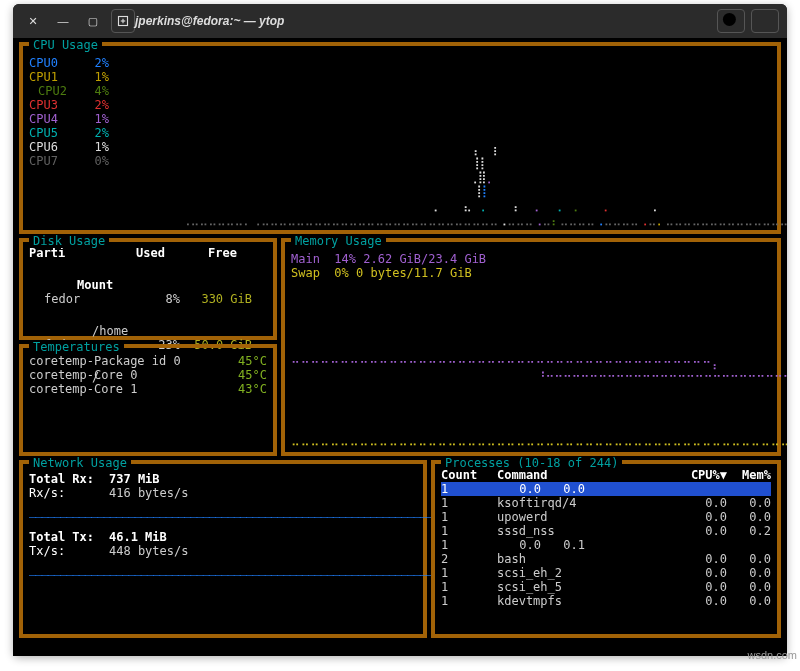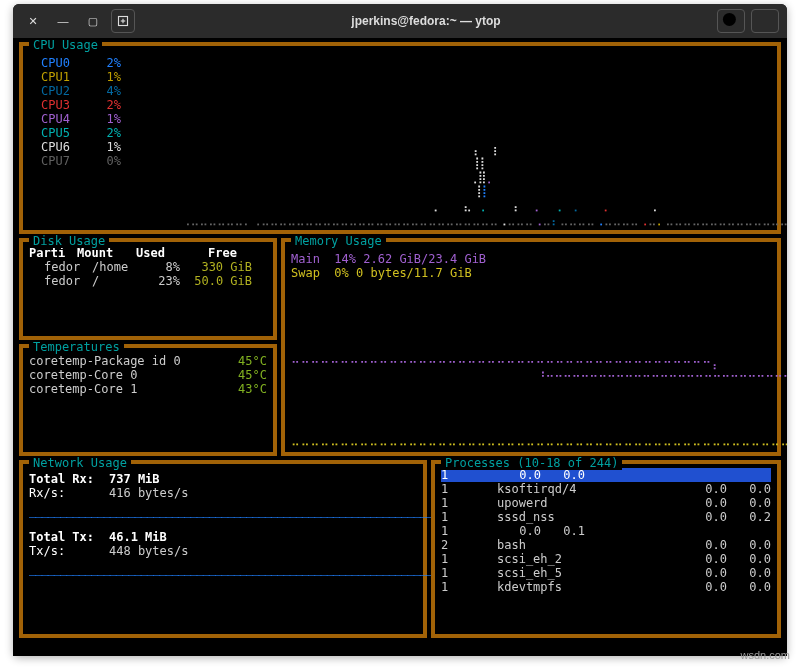--- a/index.html
+++ b/index.html
@@ -11,60 +11,60 @@
     height: 671px;
     overflow: hidden;
   }
   .window {
     position: absolute; left: 13px; top: 4px; width: 774px; height: 652px;
     background: #1a1a1a;
     border-radius: 6px;
     box-shadow: 0 2px 8px rgba(0,0,0,.3);
     display: flex; flex-direction: column;
   }
-  .watermark { position:absolute; right:10px; bottom:10px; color:#999; font-size:11px; font-family:sans-serif;}
+  .watermark { position:absolute; right:3px; bottom:10px; color:#999; font-size:11px; font-family:sans-serif;}
   
   .titlebar {
     height: 34px; background: #2b2b2b; border-radius: 6px 6px 0 0;
     display:flex; align-items:center; padding:0 8px; color:#ddd; font-family: sans-serif; font-size:12px;
   }
   .tb-left, .tb-right { display:flex; gap:6px; align-items:center;}
   .tb-btn {
     width:24px; height:24px; border-radius:4px; display:flex; align-items:center; justify-content:center;
     color:#ddd; font-size:11px;
   }
   .tb-btn svg{width:12px;height:12px;stroke:#ddd;fill:none;stroke-width:1.5;}
   .tb-new { border:1px solid #555;}
-  .tb-title { flex:1; text-align:center; font-weight:bold;}
+  .tb-title { flex:1; font-weight:bold;font-style:italic;}
   .tb-search, .tb-menu { width:28px; height:24px; border:1px solid #555; border-radius:4px; display:flex;align-items:center;justify-content:center;}
   
   .term {
     flex:1; background:#000; color:#ccc; padding:4px 6px 2px 6px; line-height:14px;
     position:relative; overflow:hidden;
   }
   .panel {
     border:4px solid #a16207; position:relative; padding:4px 6px 4px 6px;
   }
   .panel-title {
     position:absolute; top:-8px; left:6px; background:#000; padding:0 4px; color:#00a0a0;
   }
   .row-top { height:192px; }
   .row-mid { display:grid; grid-template-columns: 258px 1fr; gap:4px; margin-top:4px; height:218px;}
   .row-bot { display:grid; grid-template-columns: 408px 1fr; gap:4px; margin-top:4px; height:178px;}
   .left-col { display:grid; grid-template-rows: 102px 1fr; gap:4px;}
-  .cpu-list { margin-top:6px; margin-left:12px;}
+  .cpu-list { margin-top:6px; margin-left:0;}
   .cpu-line { display:flex; gap:14px;}
   .cpu-name { width:38px;}
   .cpu-pct { width:28px; text-align:right;}
-  .c0{color:#2080ff;} .c1{color:#c0a000;} .c2{color:#0369a1;} .c3{color:#e03030;}
+  .c0{color:#2080ff;} .c1{color:#c0a000;} .c2{color:#4d7c0f;text-align:right;} .c3{color:#e03030;}
   .c4{color:#a060d0;} .c5{color:#00b0b0;} .c6{color:#dddddd;} .c7{color:#606060;}
   .cpu-graph { position:absolute; left:150px; right:6px; bottom:4px; height:100px;}
   .disk-header { font-weight:bold; color:#fff; display:flex;}
   .disk-row { display:flex; color:#ccc;justify-content:center;}
-  .dc1{width:48px;} .dc2{width:48px;} .dc3{width:40px; text-align:right;} .dc4{width:72px; text-align:right; color:#b0b020;}
+  .dc1{width:48px;} .dc2{width:48px;margin-top:32px;} .dc3{width:40px; text-align:right;} .dc4{width:72px; text-align:right; color:#b0b020;}
   .disk-header .dc3{color:#fff;} .disk-header .dc4{color:#fff;}
   .temp-row{display:flex;} .tname{flex:1;} .tval{color:#80b020; width:40px; text-align:right;}
   .mem-line{margin-top:6px;}
   .mem-main{color:#a060d0;text-align:center;} .mem-swap{color:#d0c020;}
   .mem-val{color:#a060d0;}
   .swap-val{color:#d0c020;}
   .mem-graph{position:absolute; left:6px; right:6px; bottom:6px; height:90px; }
   .mem-dots-top{color:#a060d0; letter-spacing:1px; white-space:nowrap; overflow:hidden;}
   .mem-dots-bot{color:#d0c020; letter-spacing:1px; white-space:nowrap; overflow:hidden; position:absolute; bottom:0;}
   .mem-step{color:#a060d0; white-space:pre;}
@@ -232,20 +232,26 @@
           <div><span class="net-label">Total Rx:</span><span class="net-val">737 MiB</span></div>
           <div><span class="net-sub">Rx/s:</span><span>416 bytes/s</span></div>
           <div class="net-line">_________________________________________________________________</div>
           <div><span class="net-label">Total Tx:</span><span class="net-val">46.1 MiB</span></div>
           <div><span class="net-sub">Tx/s:</span><span>448 bytes/s</span></div>
           <div class="net-line">_________________________________________________________________</div>
         </div>
       </div>
       <div class="panel">
         <div class="proc-title">Processes (10-18 of 244)</div>
+        <div class="proc-header">
+          <span class="pc1">Count</span>
+          <span class="pc2">Command</span>
+          <span class="pc3">CPU%▼</span>
+          <span class="pc4">Mem%</span>
+        </div>
         <div id="proc-rows">
             <div class="proc-row sel">
               <span class="pc1">1</span>
               <span class="pc3">0.0</span>
               <span class="pc4">0.0</span>
             </div>
             <div class="proc-row">
               <span class="pc1">1</span>
               <span class="pc2">ksoftirqd/4</span>
               <span class="pc3">0.0</span>

